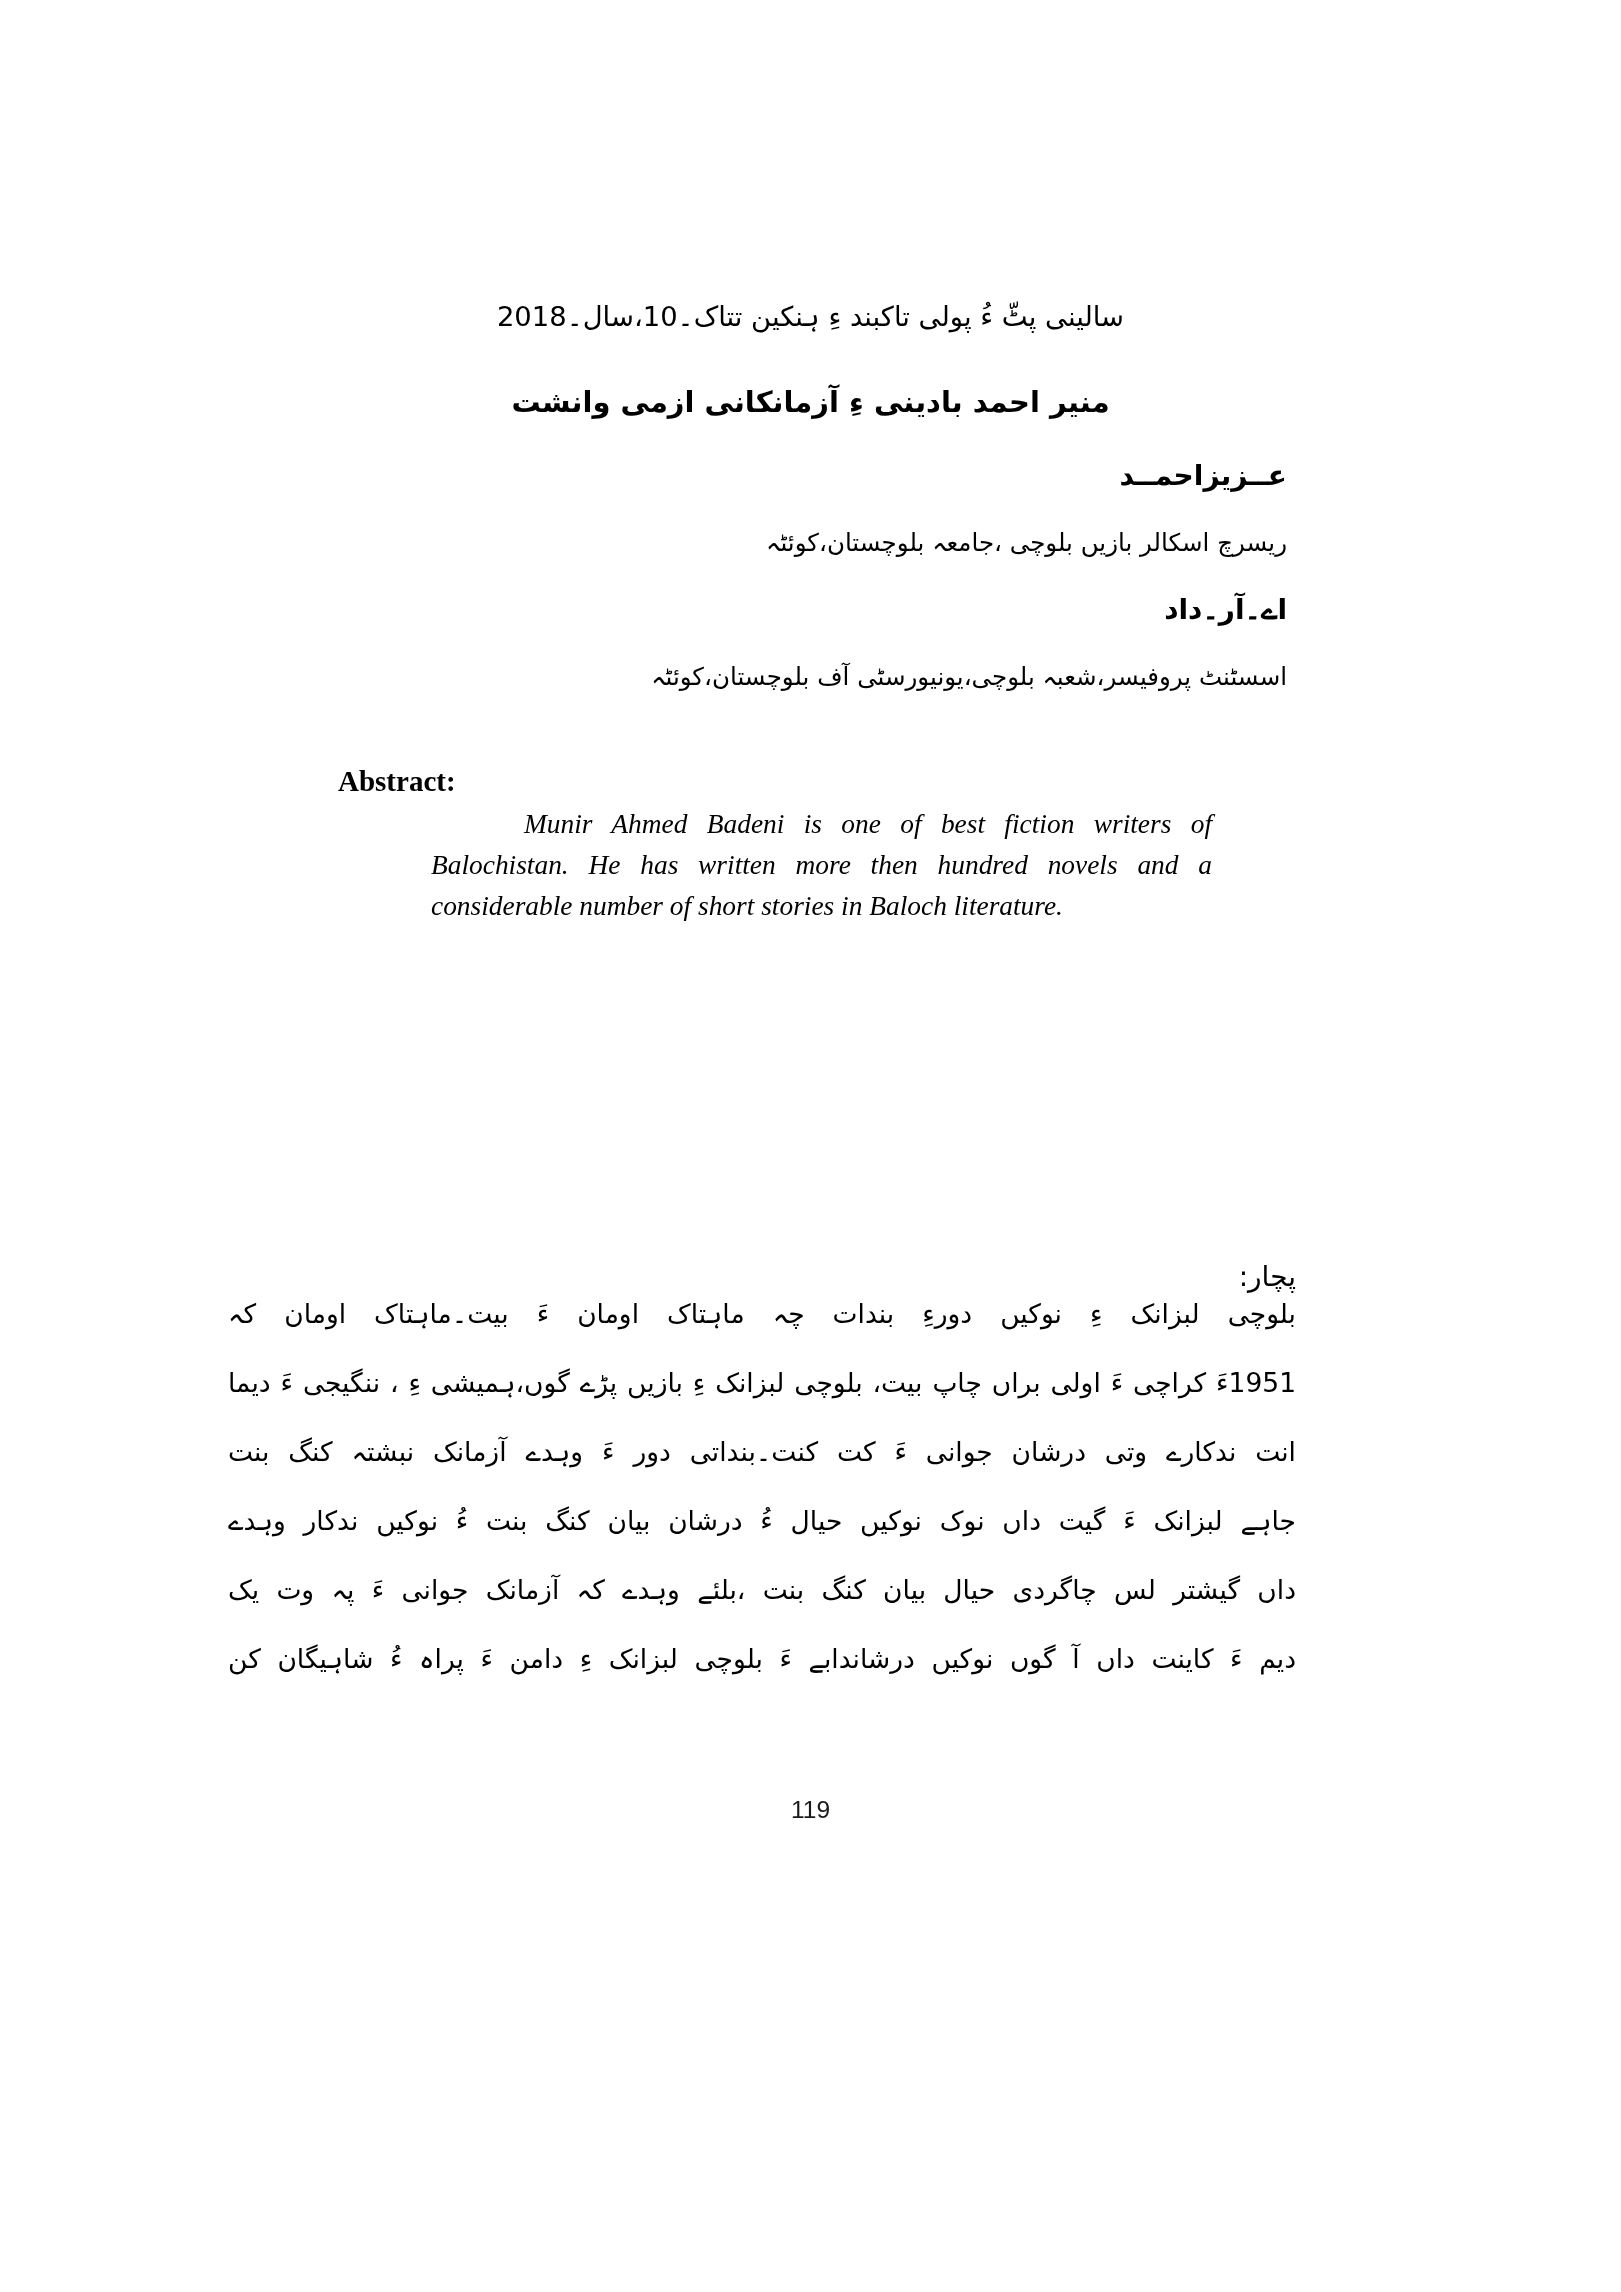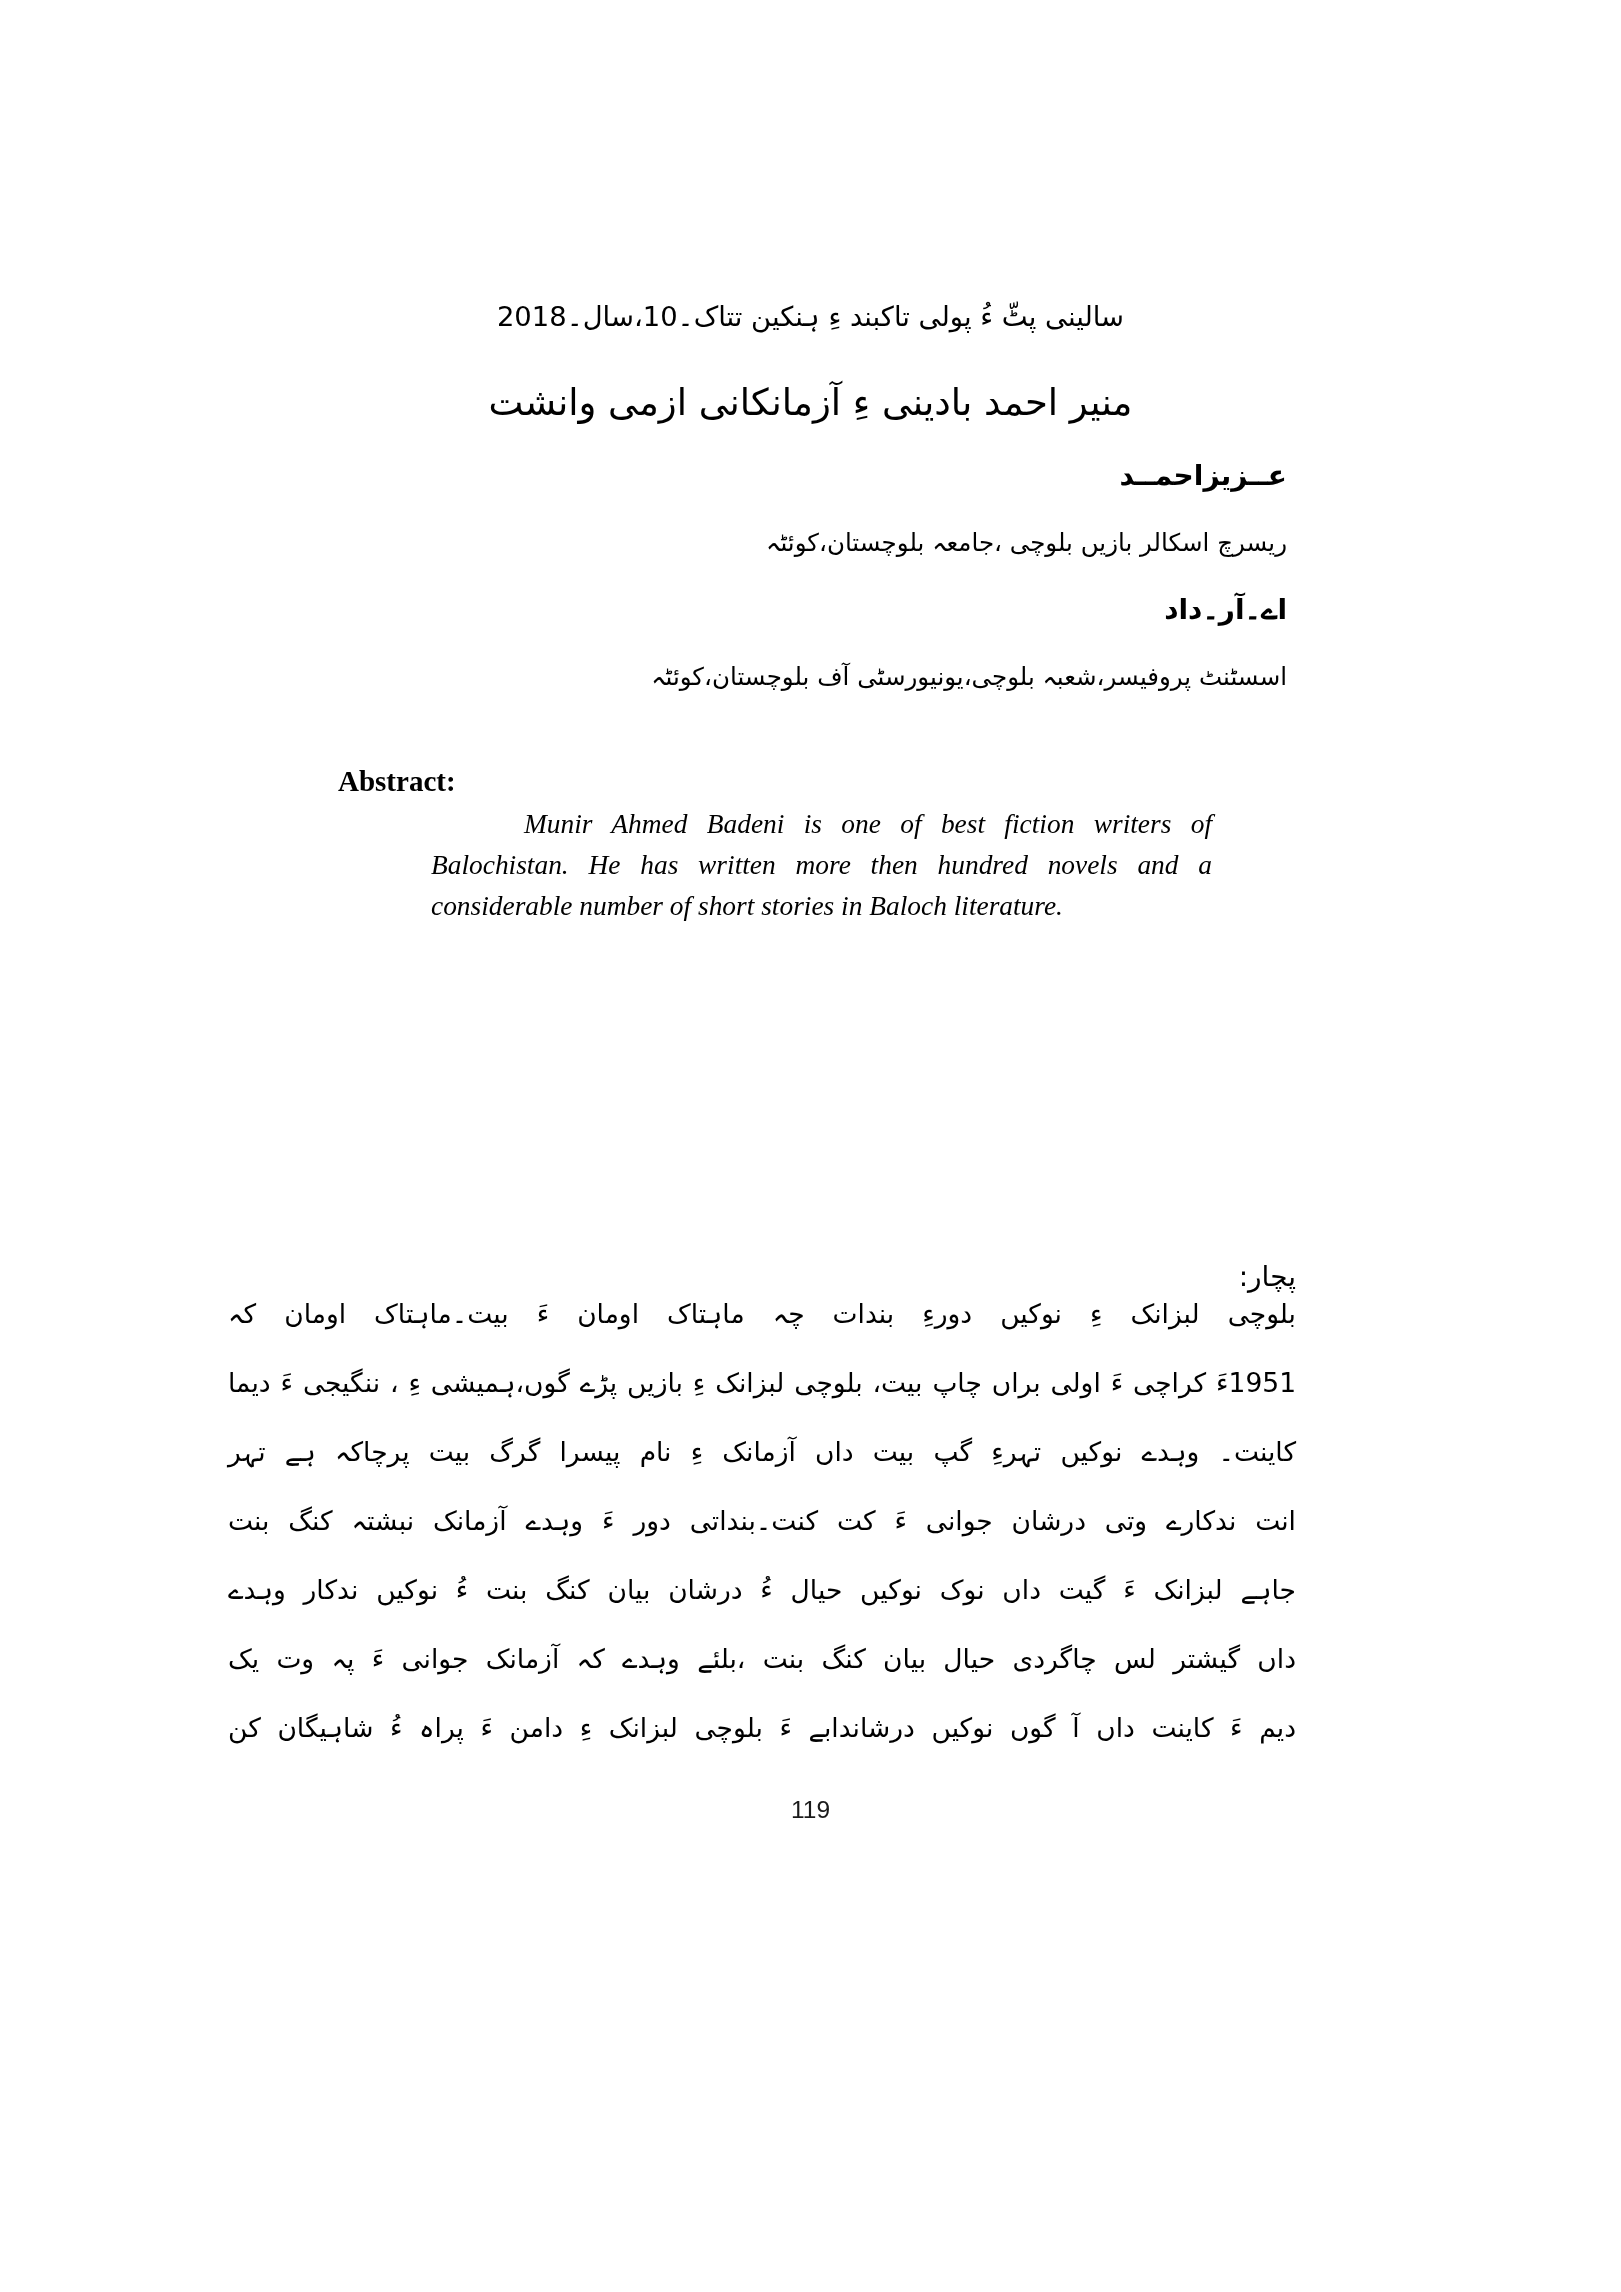--- a/index.html
+++ b/index.html
@@ -29,22 +29,22 @@
     text-align: center;
     font-size: 27.4px;
     line-height: 55px;
   }
   .article-title {
     position: absolute;
     top: 374px;
     left: 0;
     right: 0;
     text-align: center;
-    font-size: 37px;
-    font-weight: normal;
+    font-size: 29px;
+    font-weight: bold;
     line-height: 57px;
   }
   .authors-block {
     position: absolute;
     top: 443px;
     right: 334px;
     text-align: right;
   }
   .author-name {
     font-size: 28px;
@@ -141,21 +141,20 @@
   <div class="abstract-body">
     <p>Munir Ahmed Badeni is one of best fiction writers of Balochistan. He has written more then hundred novels and a considerable number of short stories in Baloch literature.</p>
   </div>
 
 
   <div class="section-heading urdu">پچار:</div>
 
   <div class="body-paragraph">
     <div class="body-line urdu">بلوچی لبزانک ءِ نوکیں دورءِ بندات چہ ماہتاک اومان ءَ بیت۔ماہتاک اومان کہ</div>
     <div class="body-line urdu">1951ءَ کراچی ءَ اولی براں چاپ بیت، بلوچی لبزانک ءِ بازیں پڑے گوں،ہمیشی ءِ ، ننگیجی ءَ دیما</div>
-    <div class="body-line urdu">کاینت۔ وہدے نوکیں تہرءِ گپ بیت داں آزمانک ءِ نام پیسرا گرگ بیت پرچاکہ ہے تہر</div>
     <div class="body-line urdu">انت ندکارے وتی درشان جوانی ءَ کت کنت۔بنداتی دور ءَ وہدے آزمانک نبشتہ کنگ بنت</div>
     <div class="body-line urdu">جاہے لبزانک ءَ گیت داں نوک نوکیں حیال ءُ درشان بیان کنگ بنت ءُ نوکیں ندکار وہدے</div>
     <div class="body-line urdu">داں گیشتر لس چاگردی حیال بیان کنگ بنت ،بلئے وہدے کہ آزمانک جوانی ءَ پہ وت یک</div>
     <div class="body-line urdu">دیم ءَ کاینت داں آ گوں نوکیں درشاندابے ءَ بلوچی لبزانک ءِ دامن ءَ پراہ ءُ شاہیگان کن</div>
   </div>
 
   <div class="page-number">119</div>
 
 </div>
 

